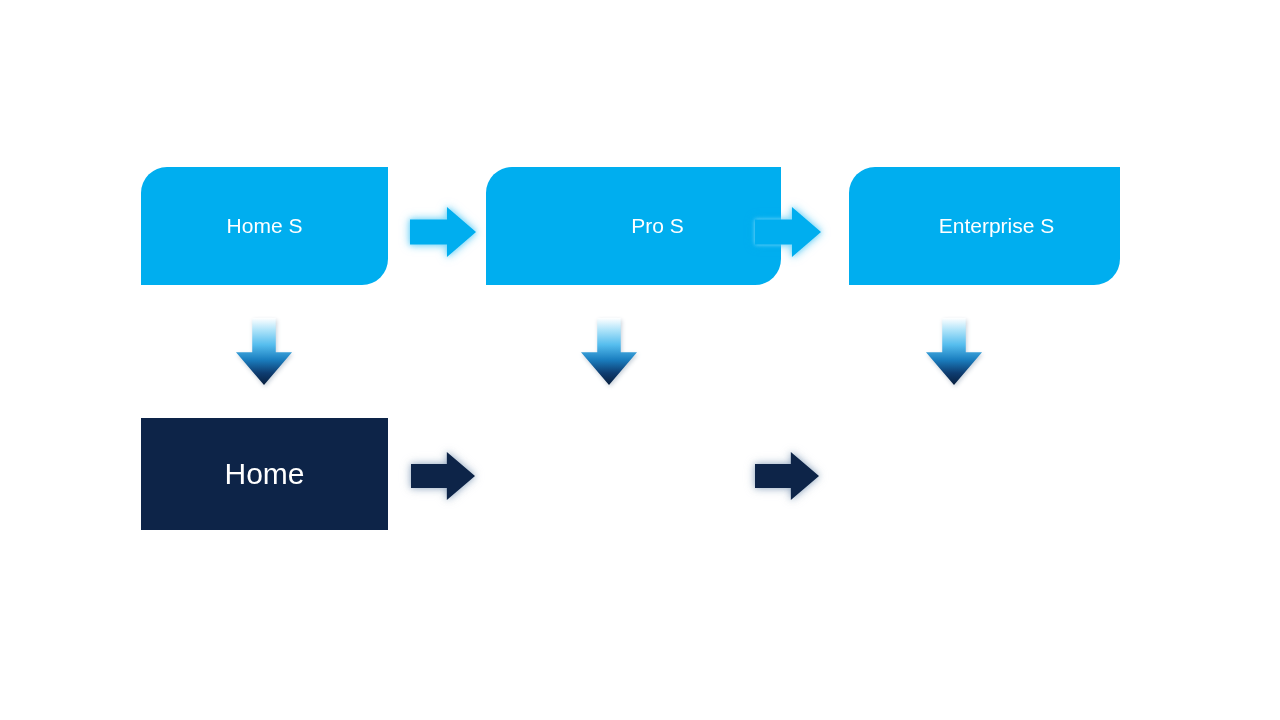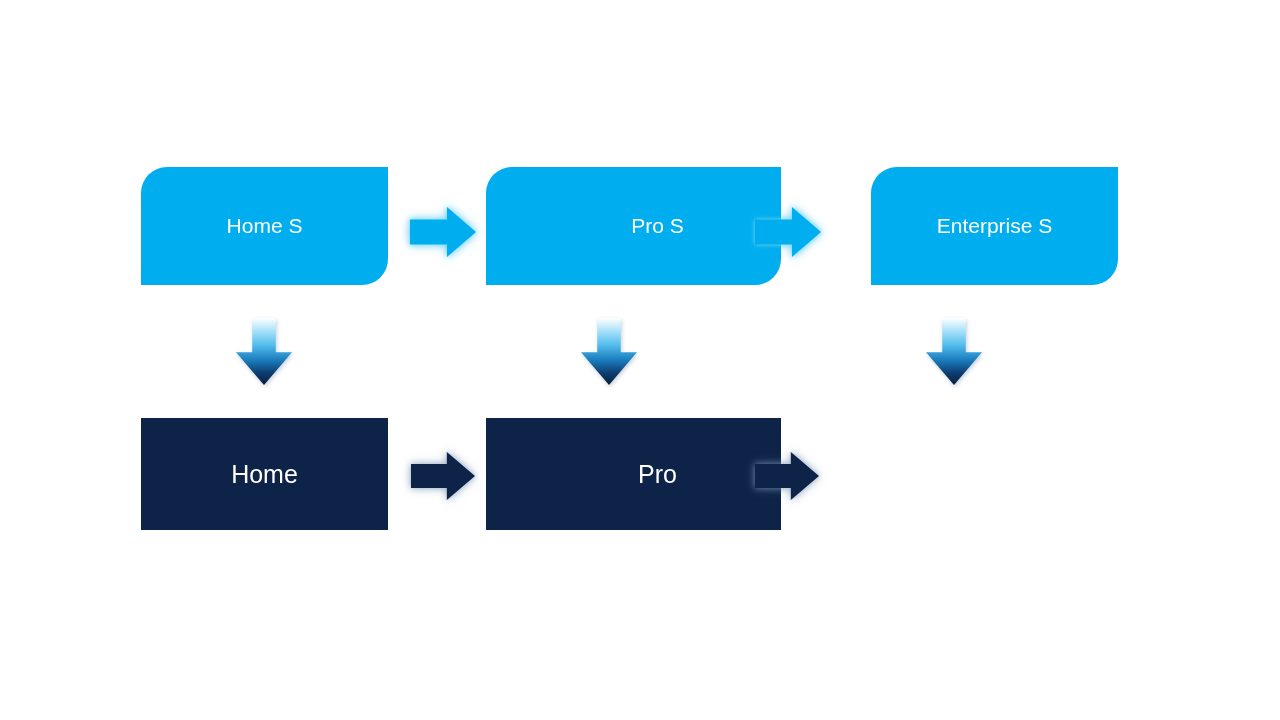--- a/index.html
+++ b/index.html
@@ -29,25 +29,25 @@
     height: 118px;
     background: #00AEEF;
     border-radius: 26px 0 26px 0;
     font-size: 21px;
   }
   .node-bottom {
     top: 418px;
     height: 112px;
     background: #0D2448;
     border-radius: 0;
-    font-size: 25px;
+    font-size: 30px;
   }
   .col-1 { left: 141px; }
   .col-2 { left: 486px; padding-left: 48px; }
-  .col-3 { left: 871px; }
+  .col-3 { left: 849px; padding-left: 24px; }
 
   
   .rarrow-wrap {
     position: absolute;
     width: 66px;
     height: 50px;
   }
   .rarrow-wrap.light {
     top: 207px;
     filter: drop-shadow(0 0 2px rgba(141, 221, 250, 0.95)) drop-shadow(0 0 4px rgba(0, 174, 239, 0.55));
@@ -122,23 +122,20 @@
   <div class="darrow-wrap da-2">
     <div class="darrow"></div>
   </div>
   <div class="darrow-wrap da-3">
     <div class="darrow"></div>
   </div>
 
   <div class="node node-bottom col-1">
     <span>Home</span>
   </div>
-  <div class="node node-bottom col-2">
-    <span>Pro</span>
-  </div>
 
   <div class="rarrow-wrap dark ra-3">
     <div class="rarrow dark"></div>
   </div>
   <div class="rarrow-wrap dark ra-4">
     <div class="rarrow dark"></div>
   </div>
 
 </div>
 

